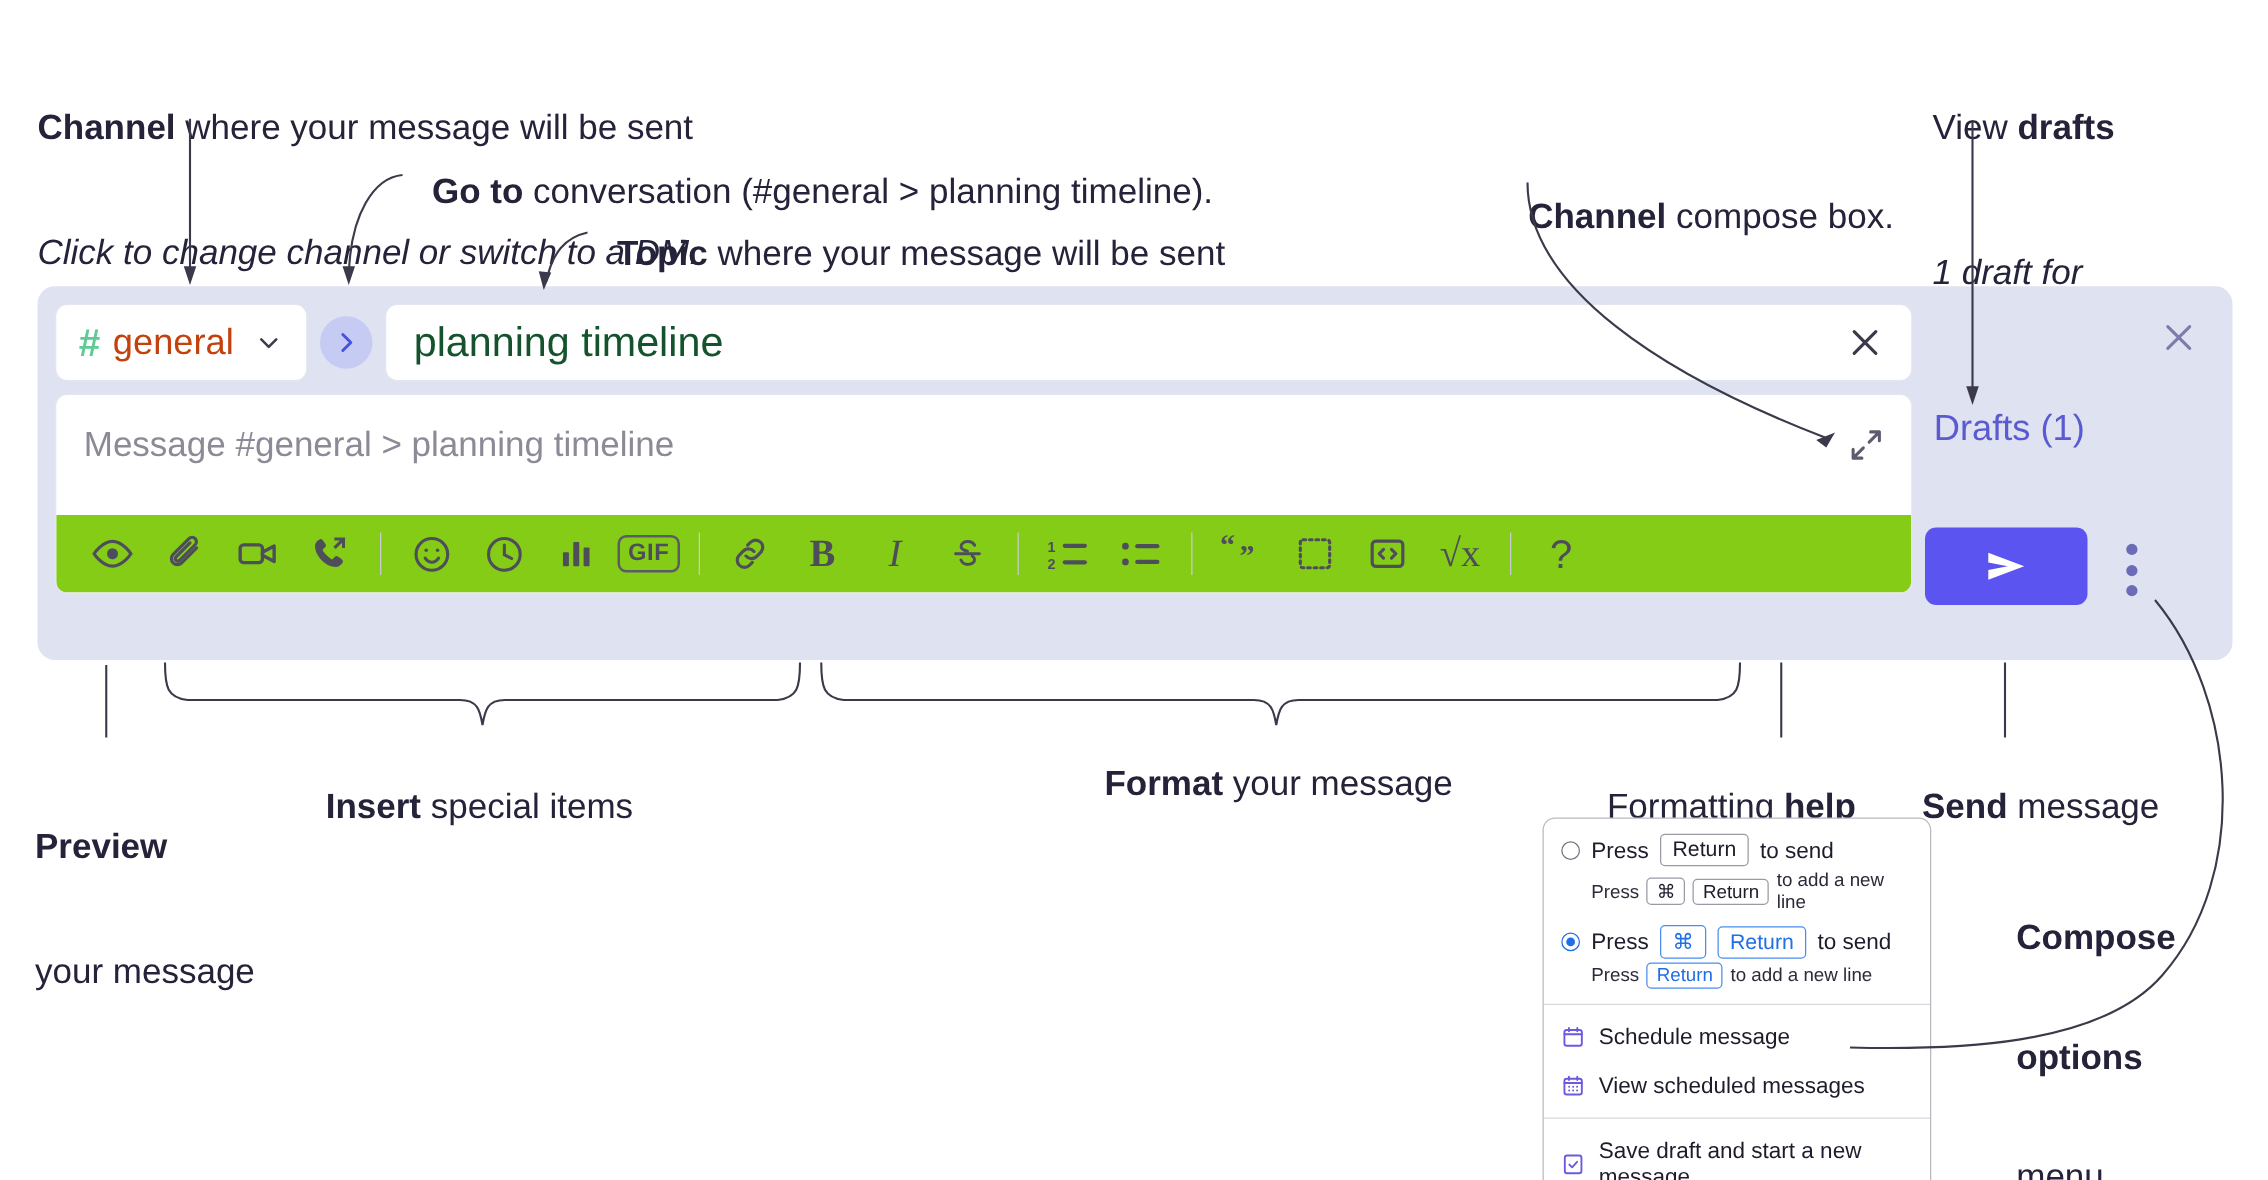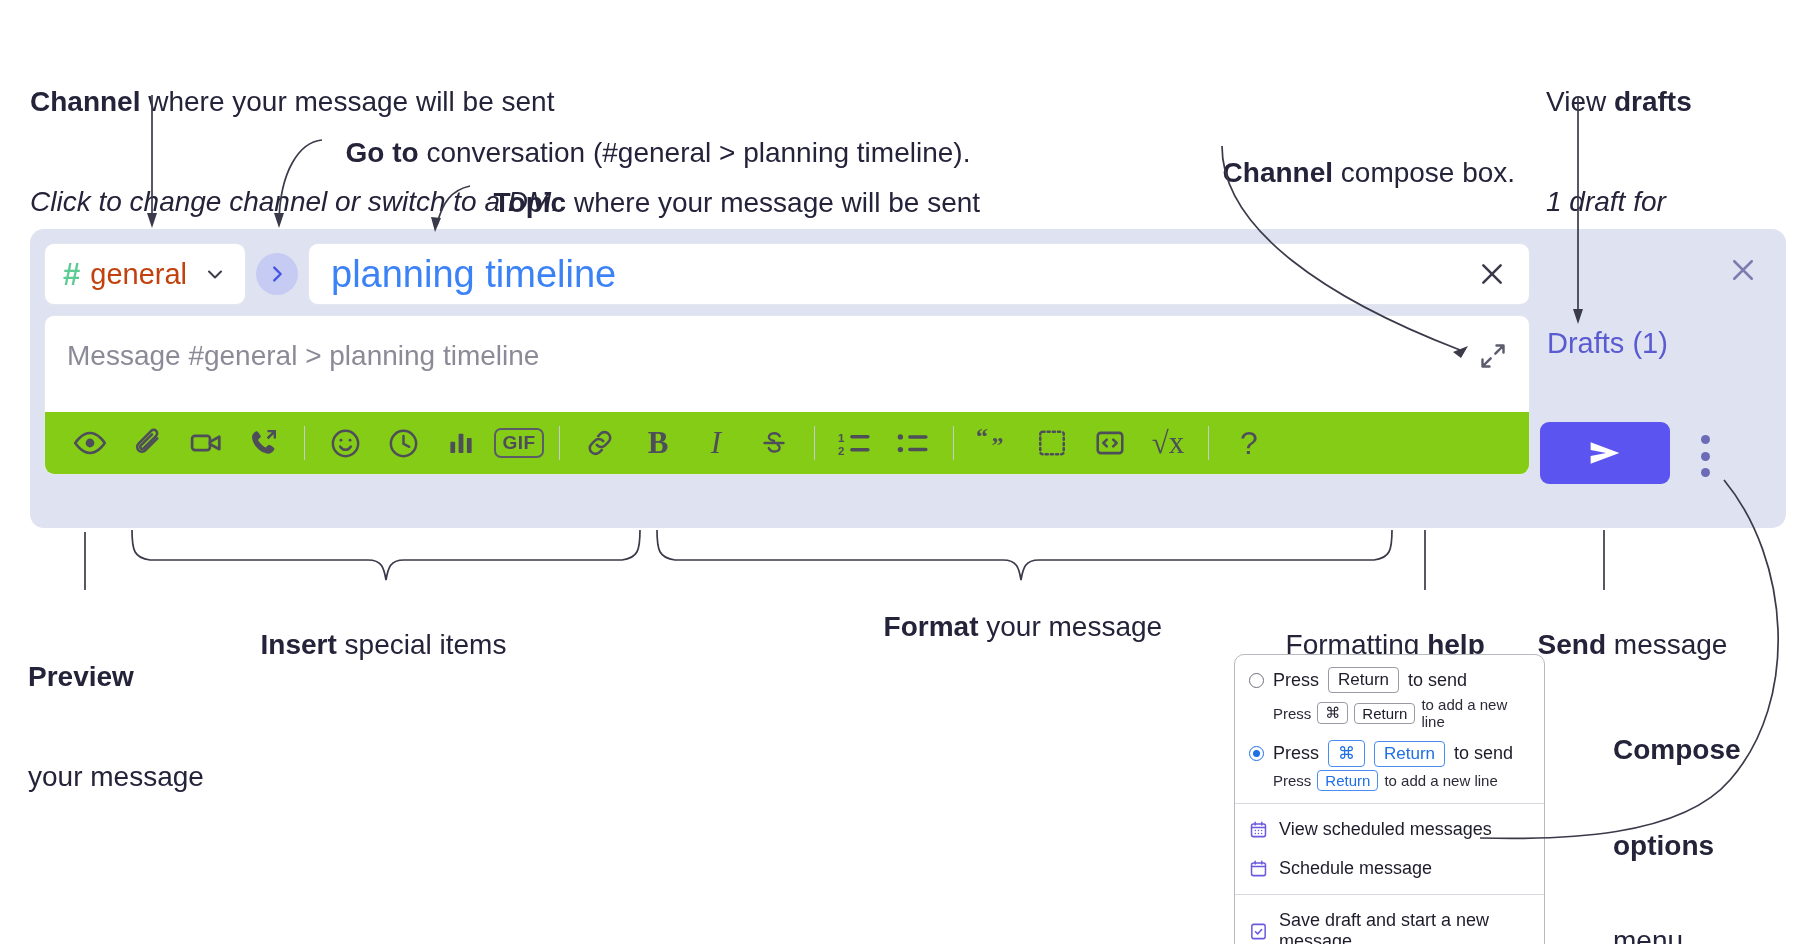--- a/index.html
+++ b/index.html
@@ -77,21 +77,21 @@
   .topic-field {
     flex: 1 1 auto;
     background: #fff;
     border: 1px solid #e3e5ef;
     border-radius: 10px;
     height: 62px;
     display: flex; align-items: center;
     padding: 0 14px 0 22px;
     box-sizing: border-box;
   }
-  .topic-text { flex: 1 1 auto; font-size: 38px; color: #3b82f6; }
+  .topic-text { flex: 1 1 auto; font-size: 33px; color: #14532d; }
   .topic-clear { width:46px; height:46px; display:flex; align-items:center; justify-content:center; }
 
   
   .msg-box {
     margin-top: 10px;
     background: #fff;
     border: 1px solid #e3e5ef;
     border-radius: 10px;
     overflow: hidden;
   }
@@ -240,21 +240,21 @@
 <div class="anno" style="left:478px; top:155px;">
   <b>Topic</b><span> where your message will be sent</span>
 </div>
 
 <div class="anno" style="left:1207px; top:125px;">
   <b>Channel</b><span> compose box.</span>
 </div>
 
 <div class="anno" style="left:1546px; top:22px;">
   <div><span>View </span><b>drafts</b></div>
-  <div class="it" style="margin-top:4px;">1 draft for</div>
+  <div class="it" style="margin-top:20px;">1 draft for</div>
   <div class="it" style="margin-top:2px;">this conversation</div>
 </div>
 
 <div id="compose-panel">
 
   <div class="close-x">
     <svg width="30" height="30" viewBox="0 0 24 24" fill="none" stroke="#7c7cae" stroke-width="2" stroke-linecap="round">
       <path d="M5 5 L19 19 M19 5 L5 19"></path>
     </svg>
   </div>
@@ -504,46 +504,46 @@
     <div class="sub-row">
       <span>Press</span>
       <span class="key blue">Return</span>
       <span>to add a new line</span>
     </div>
   </div>
 
   <div class="menu-sep"></div>
 
   <div style="padding:6px 0;">
+    <div class="menu-item">
+      <span>
+        <svg width="19" height="19" viewBox="0 0 24 24" fill="none" stroke="#6a5ae0" stroke-width="1.9" stroke-linecap="round">
+            <rect x="3.2" y="5" width="17.6" height="16" rx="2.4"></rect>
+            <path d="M3.2 9.4 L20.8 9.4"></path>
+            <path d="M7.8 3 L7.8 6.4 M16.2 3 L16.2 6.4"></path>
+          </svg>
+      </span>
+      <span>Schedule message</span>
+    </div>
     <div class="menu-item">
       <span>
         <svg width="19" height="19" viewBox="0 0 24 24" fill="none" stroke="#6a5ae0" stroke-width="1.9" stroke-linecap="round">
             <rect x="3.2" y="5" width="17.6" height="16" rx="2.4"></rect>
             <path d="M3.2 9.4 L20.8 9.4"></path>
             <path d="M7.8 3 L7.8 6.4 M16.2 3 L16.2 6.4"></path>
             <circle cx="8" cy="13.2" r="1" fill="#6a5ae0" stroke="none"></circle>
             <circle cx="12" cy="13.2" r="1" fill="#6a5ae0" stroke="none"></circle>
             <circle cx="16" cy="13.2" r="1" fill="#6a5ae0" stroke="none"></circle>
             <circle cx="8" cy="17" r="1" fill="#6a5ae0" stroke="none"></circle>
             <circle cx="12" cy="17" r="1" fill="#6a5ae0" stroke="none"></circle>
             <circle cx="16" cy="17" r="1" fill="#6a5ae0" stroke="none"></circle>
           </svg>
       </span>
       <span>View scheduled messages</span>
     </div>
-    <div class="menu-item">
-      <span>
-        <svg width="19" height="19" viewBox="0 0 24 24" fill="none" stroke="#6a5ae0" stroke-width="1.9" stroke-linecap="round">
-            <rect x="3.2" y="5" width="17.6" height="16" rx="2.4"></rect>
-            <path d="M3.2 9.4 L20.8 9.4"></path>
-            <path d="M7.8 3 L7.8 6.4 M16.2 3 L16.2 6.4"></path>
-          </svg>
-      </span>
-      <span>Schedule message</span>
-    </div>
   </div>
 
   <div class="menu-sep"></div>
 
   <div style="padding:6px 0;">
     <div class="menu-item">
       <span>
         <svg width="19" height="19" viewBox="0 0 24 24" fill="none" stroke="#6a5ae0" stroke-width="1.9" stroke-linecap="round" stroke-linejoin="round">
             <rect x="3.6" y="3" width="16.8" height="18" rx="2.4"></rect>
             <path d="M8.2 12.2 L11 15 L16 9.4"></path>

